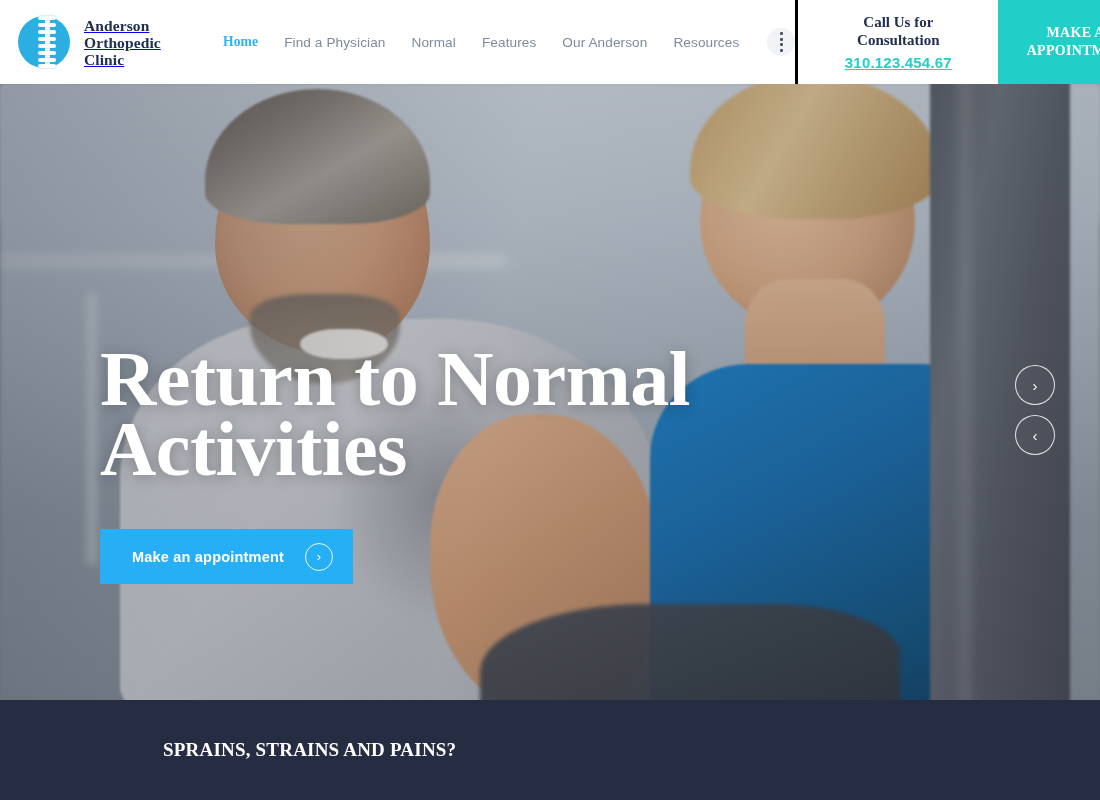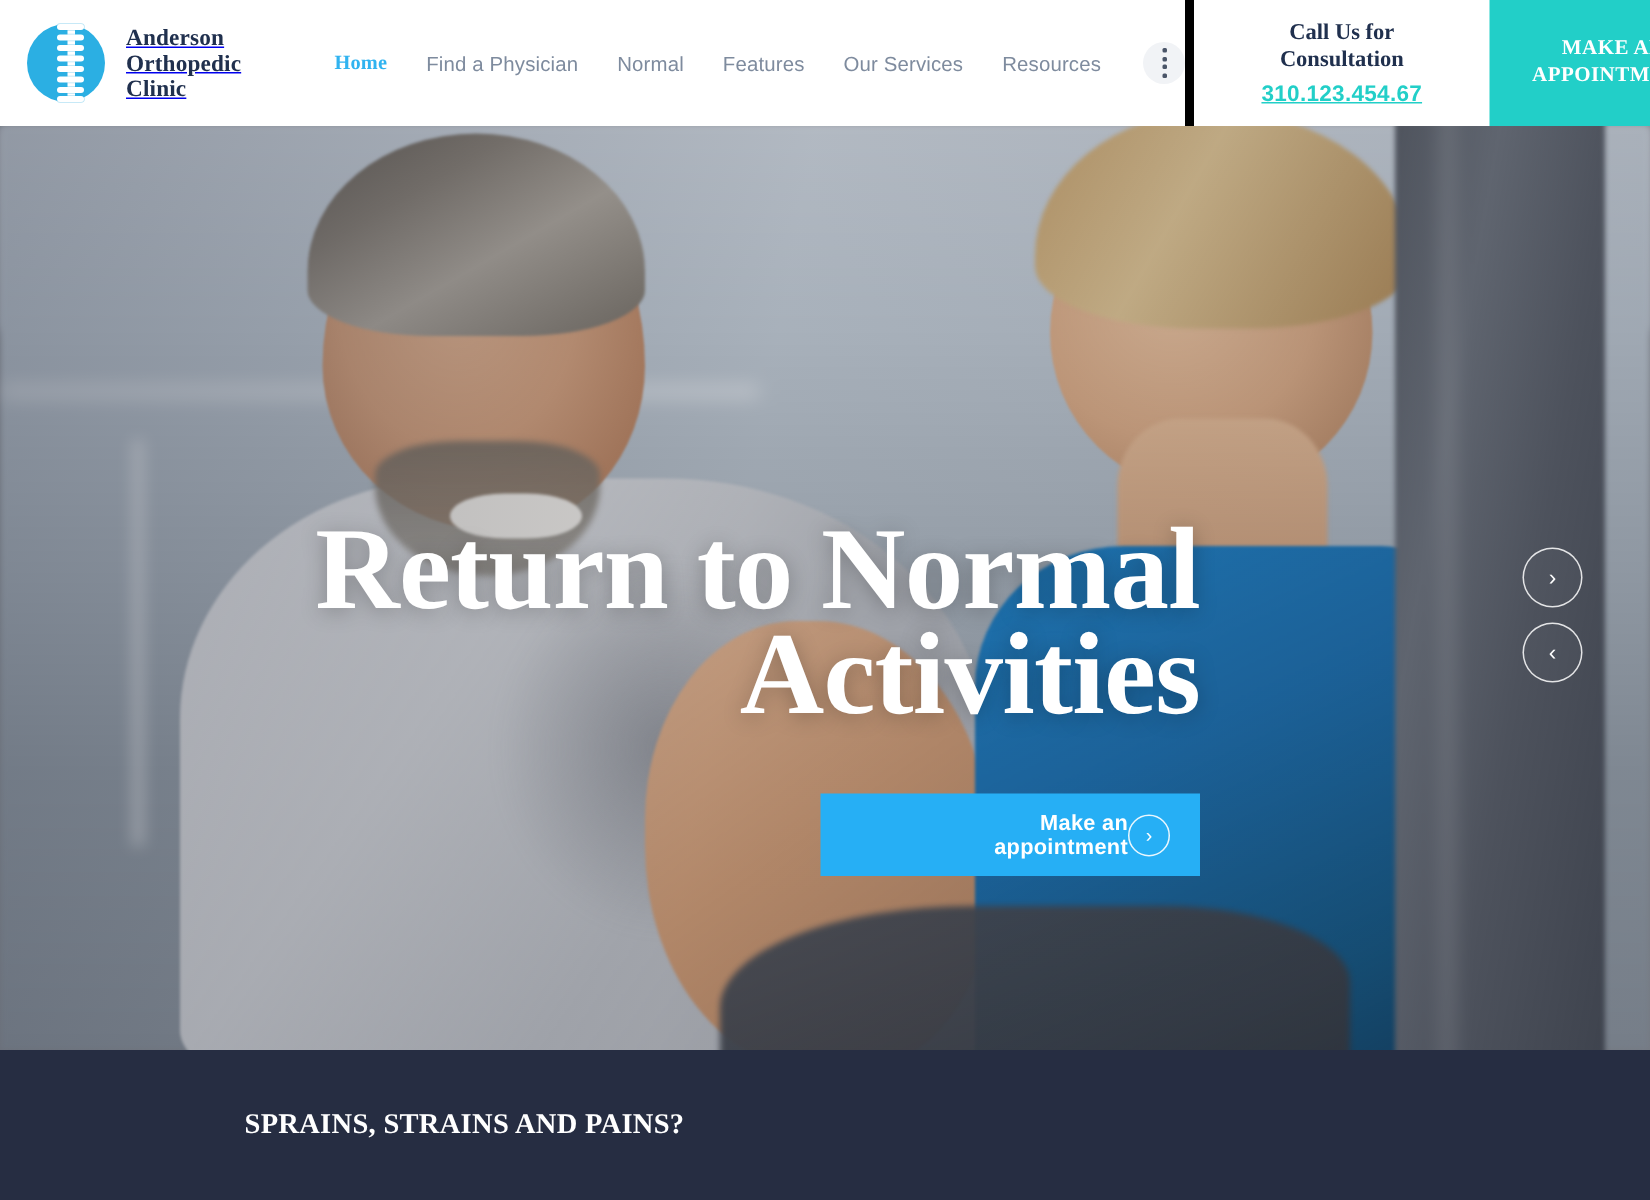--- a/index.html
+++ b/index.html
@@ -58,21 +58,21 @@
     background:#F1F3F6; display:flex; align-items:center; justify-content:center;
     flex-direction:column; gap:2.5px; cursor:pointer; margin-left:2px;
   }
   .more-btn span {
     display:block; width:3px; height:3px; border-radius:1px; background:#4A5568;
   }
 
   .call-block {
     width:203px; flex:none;
     display:flex; flex-direction:column; align-items:center; justify-content:center;
-    border-left:6px solid #000000;
+    border-left:3px solid #000000;
     text-align:center;
   }
   .call-title {
     font-family:"Liberation Serif", serif; font-weight:bold;
     font-size:15px; line-height:18px; color:#20304E;
   }
   .call-phone {
     font-size:15px; font-weight:bold; color:#22CFC8;
     margin-top:5px; letter-spacing:0.2px;
   }
@@ -82,21 +82,21 @@
     cursor:pointer; text-align:center;
   }
   .appt-btn span {
     font-family:"Liberation Serif", serif; font-weight:bold;
     font-size:14px; line-height:18px; color:#ffffff; letter-spacing:0.3px;
   }
 
   
   .hero {
     position:absolute; top:84px; left:0; width:1100px; height:616px;
-    overflow:hidden; background:#8E9095;text-align:right;
+    overflow:hidden; background:#8E9095;
   }
   .hero-photo { position:absolute; inset:0; }
   
   .bg-room {
     position:absolute; inset:0;
     background:
       linear-gradient(180deg, #cfd6dd 0%, #c3ccd4 22%, #aeb7bf 48%, #9aa3ab 70%, #8f979f 100%);
     filter:blur(2px);
   }
   .bg-room:after {
@@ -207,21 +207,21 @@
     font-size:78px; line-height:70px; color:#ffffff;
     letter-spacing:-0.5px; text-shadow:0 2px 14px rgba(0,0,0,0.25);
   }
   .hero-cta {
     margin-top:45px; display:inline-flex; align-items:center;
     background:#26AFF5; width:253px; height:55px;
     padding:0 20px 0 32px; cursor:pointer;
     justify-content:space-between;
   }
   .hero-cta .label {
-    font-size:14.5px; font-weight:bold; color:#ffffff; letter-spacing:0.2px;margin-left:43px;
+    font-size:14.5px; font-weight:bold; color:#ffffff; letter-spacing:0.2px;
   }
   .circ-arrow {
     width:28px; height:28px; border-radius:50%;
     border:1.6px solid rgba(255,255,255,0.9);
     display:flex; align-items:center; justify-content:center;
     color:#ffffff; font-size:13px; line-height:1; flex:none;
   }
 
   .slider-nav {
     position:absolute; right:45px; top:281px; z-index:8;
@@ -274,21 +274,21 @@
         <span>Orthopedic</span><br>
         <span>Clinic</span>
       </span>
     </a>
 
     <nav class="nav">
       <a href="#" class="active">Home</a>
       <a href="#">Find a Physician</a>
       <a href="#">Normal</a>
       <a href="#">Features</a>
-      <a href="#">Our Services</a>
+      <a href="#">Our Anderson</a>
       <a href="#">Resources</a>
       <div class="more-btn">
         <span></span>
           <span></span>
           <span></span>
           <span></span>
       </div>
     </nav>
 
     <div class="call-block">

